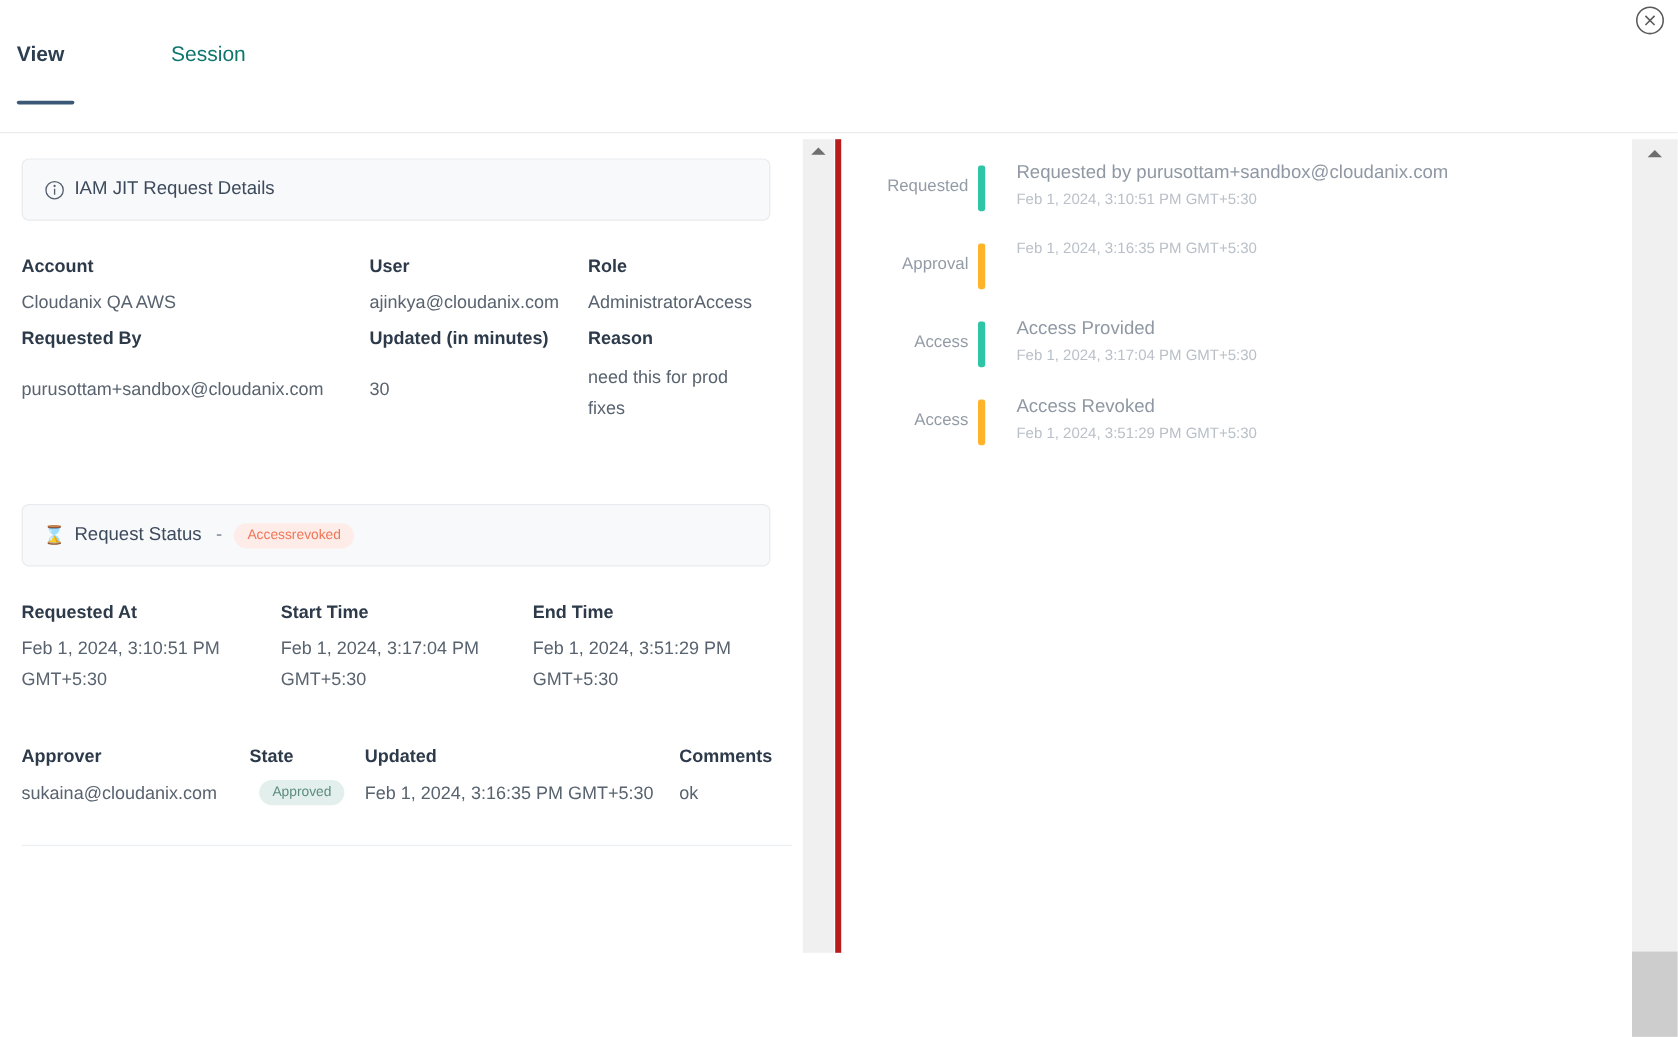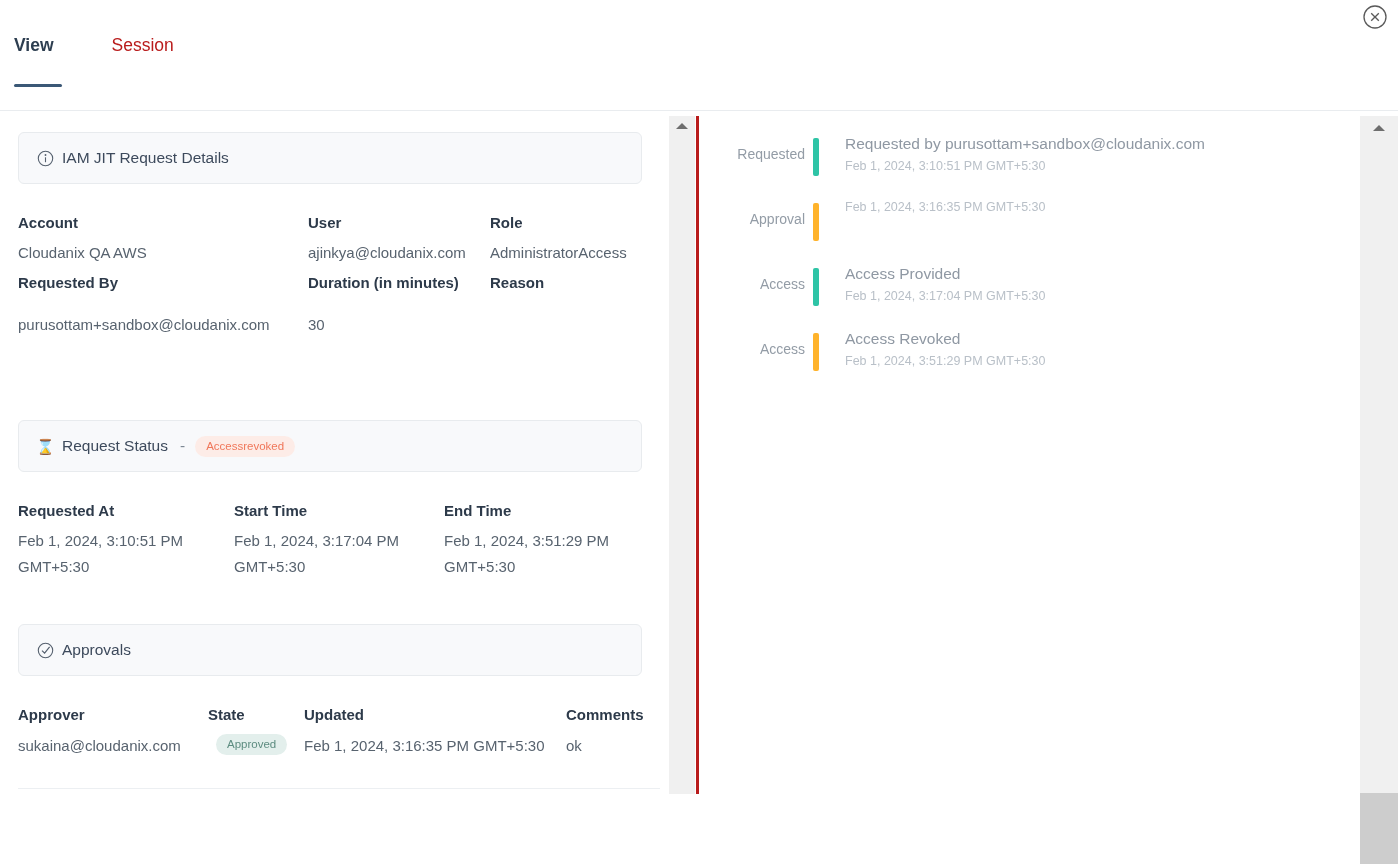--- a/index.html
+++ b/index.html
@@ -42,22 +42,23 @@
     cursor: pointer;
     background: none;
     border: none;
     font-family: "Liberation Sans", sans-serif;
   }
   .tab.active {
     color: #2d3e50;
     font-weight: 600;
   }
   .tab.inactive {
-    color: #b91c1c;
+    color: #0f766e;
     font-weight: 400;
+    margin-left: 31px;
   }
   .tab.active::after {
     content: "";
     position: absolute;
     left: 0;
     bottom: -30px;
     width: 48px;
     height: 3px;
     background: #3b5876;
     border-radius: 2px;
@@ -194,21 +195,21 @@
     border-bottom: 6px solid #6e6e6e;
   }
 
   
   .timeline {
     position: absolute;
     left: 696px;
     top: 116px;
     width: 664px;
     height: 678px;
-    border-left: 3px solid #b91c1c;
+    border-left: 5px solid #b91c1c;
     box-sizing: border-box;
     overflow: hidden;
   }
   .tl-item {
     position: absolute;
     left: 0;
     width: 650px;
     height: 64px;
   }
   .tl-cat {
@@ -311,54 +312,44 @@
     <div class="grid" style="height:160px">
       <div class="g-label" style="left:0px; top:30px">Account</div>
       <div class="g-value" style="left:0px; top:60px">Cloudanix QA AWS</div>
       <div class="g-label" style="left:290px; top:30px">User</div>
       <div class="g-value" style="left:290px; top:60px">ajinkya@cloudanix.com</div>
       <div class="g-label" style="left:472px; top:30px">Role</div>
       <div class="g-value" style="left:472px; top:60px">AdministratorAccess</div>
 
       <div class="g-label" style="left:0px; top:90px">Requested By</div>
       <div class="g-value" style="left:0px; top:132px">purusottam+sandbox@cloudanix.com</div>
-      <div class="g-label" style="left:290px; top:90px">Duration (in minutes)</div>
+      <div class="g-label" style="left:290px; top:90px">Updated (in minutes)</div>
       <div class="g-value" style="left:290px; top:132px">30</div>
       <div class="g-label" style="left:472px; top:90px">Reason</div>
+      <div class="g-value wrap" style="left:472px; top:118px">need this for prod fixes</div>
     </div>
 
     <div class="section-box" style="margin-top:76px">
       <div class="section-title">
         <span class="sec-icon hourglass">⌛</span>
         <span>Request Status</span>
         <span class="dash">-</span>
         <span class="pill pill-revoked">Accessrevoked</span>
       </div>
     </div>
 
     <div class="grid" style="height:120px">
       <div class="g-label" style="left:0px; top:30px">Requested At</div>
       <div class="g-value wrap" style="left:0px; top:56px; width:200px">Feb 1, 2024, 3:10:51 PM GMT+5:30</div>
       <div class="g-label" style="left:216px; top:30px">Start Time</div>
       <div class="g-value wrap" style="left:216px; top:56px; width:200px">Feb 1, 2024, 3:17:04 PM GMT+5:30</div>
       <div class="g-label" style="left:426px; top:30px">End Time</div>
       <div class="g-value wrap" style="left:426px; top:56px; width:200px">Feb 1, 2024, 3:51:29 PM GMT+5:30</div>
     </div>
 
-    <div class="section-box" style="margin-top:32px">
-      <div class="section-title">
-        <span class="sec-icon">
-          <svg width="17" height="17" viewBox="0 0 17 17" aria-hidden="true">
-            <circle cx="8.5" cy="8.5" r="7.2" fill="none" stroke="#55606e" stroke-width="1.1"></circle>
-            <polyline points="5,8.6 7.6,11.2 12.6,4.9" fill="none" stroke="#55606e" stroke-width="1.2"></polyline>
-          </svg>
-        </span>
-        <span>Approvals</span>
-      </div>
-    </div>
 
     <div class="grid" style="height:60px">
       <div class="g-label" style="left:0px; top:30px">Approver</div>
       <div class="g-label" style="left:190px; top:30px">State</div>
       <div class="g-label" style="left:286px; top:30px">Updated</div>
       <div class="g-label" style="left:548px; top:30px">Comments</div>
 
       <div class="g-value" style="left:0px; top:61px">sukaina@cloudanix.com</div>
       <div style="position:absolute; left:198px; top:58px">
         <span class="pill pill-approved">Approved</span>

